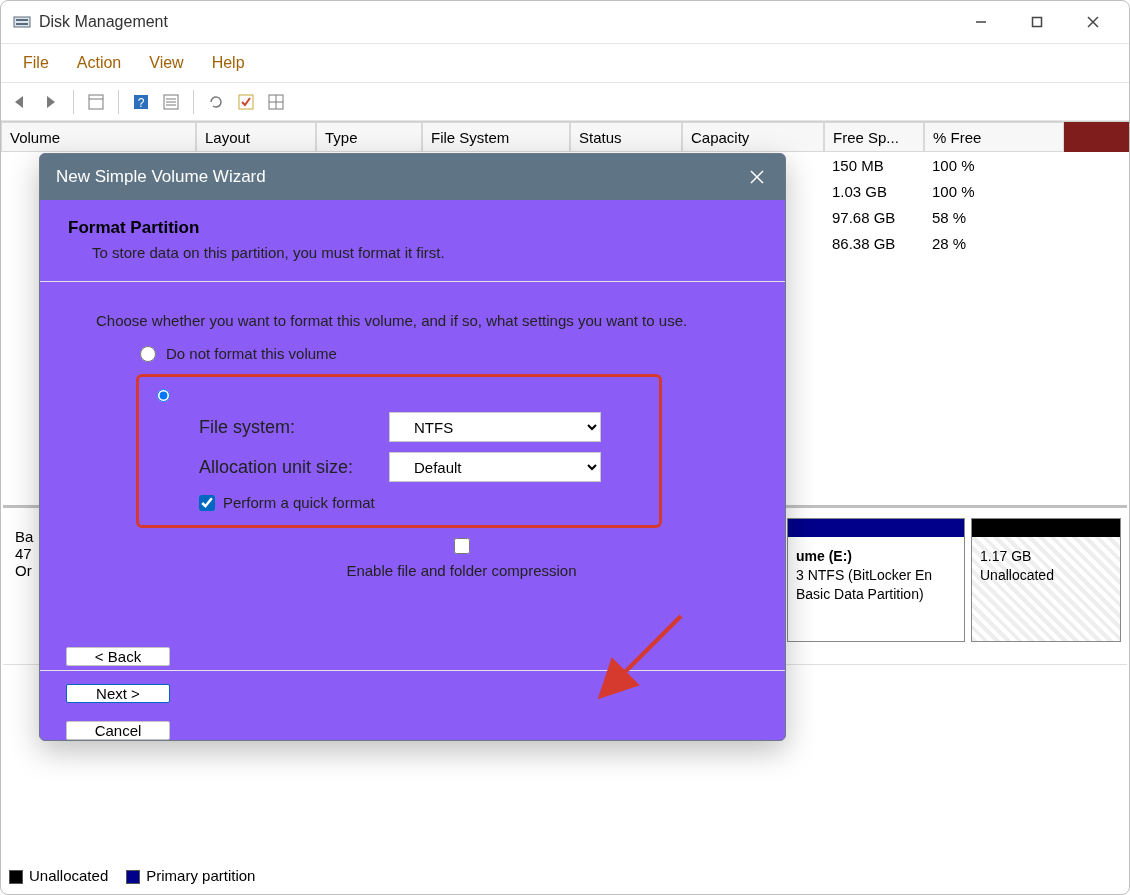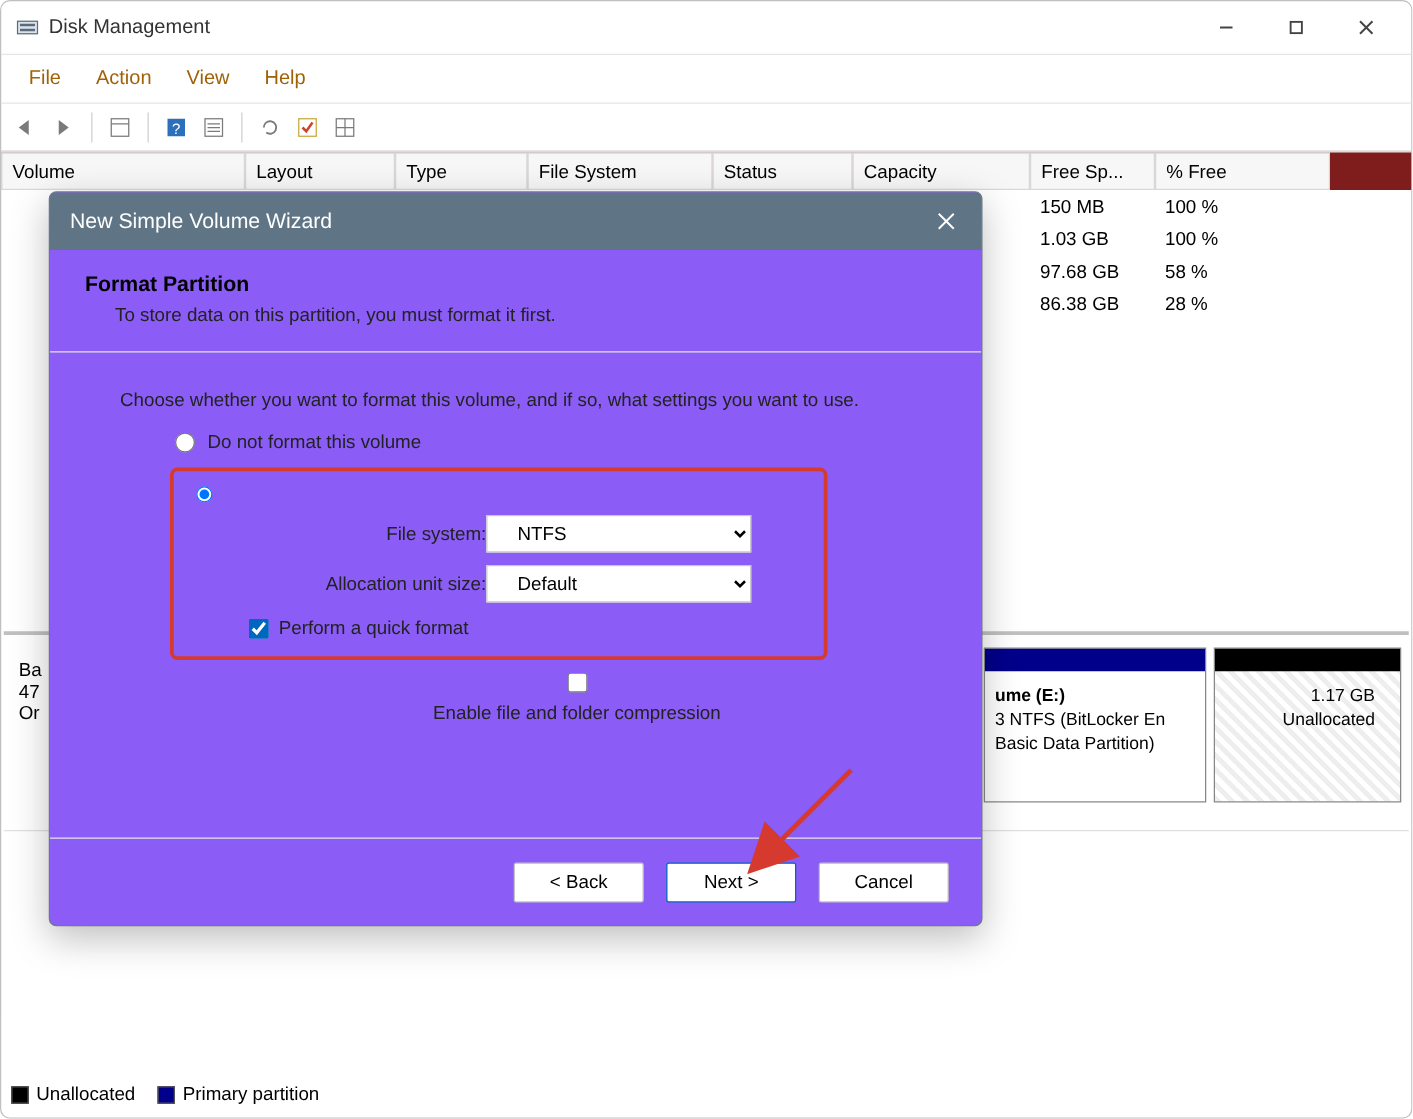--- a/index.html
+++ b/index.html
@@ -27,48 +27,48 @@
 .vol-body { font-size:15px; }
 .vol-row { display:flex; height:26px; }
 .vol-row .td { padding:2px 8px; display:flex; align-items:center; }
 
 .w-vol{width:195px;} .w-lay{width:120px;} .w-type{width:106px;} .w-fs{width:148px;} .w-stat{width:112px;} .w-cap{width:142px;} .w-free{width:100px;} .w-pct{width:140px;}
 
 
 .disk-panel { position:absolute; left:2px; right:2px; top:504px; height:160px; border-top:3px solid #c0c0c0; border-bottom:1px solid #e0e0e0; background:#fff; }
 .disk-row { display:flex; height:140px; padding:10px 6px 6px 6px; gap:6px; }
 .disk-label { width:130px; font-size:15px; padding:10px 6px; }
-.part { border:1px solid #888; position:relative; padding:28px 20px 6px 8px; font-size:14px; line-height:1.35; }
+.part { border:1px solid #888; position:relative; padding:28px 8px 6px 8px; font-size:14px; line-height:1.35; }
 .part .stripe { position:absolute; left:0; right:0; top:0; height:18px; }
 .part.hatched { background: repeating-linear-gradient(45deg,#eee 0,#eee 4px,#fff 4px,#fff 8px); }
 
 
 .legend { position:absolute; left:8px; bottom:10px; display:flex; gap:18px; font-size:15px; align-items:center; }
 .legend .sw { width:14px; height:14px; display:inline-block; margin-right:6px; vertical-align:middle; border:1px solid #555; }
 
 
 .modal { position:absolute; left:39px; top:153px; width:747px; height:588px; background:#8b5cf6; border:1px solid #6a7a86; border-radius:6px; box-shadow:0 10px 30px rgba(0,0,0,.25); overflow:hidden; }
 .modal-title { height:46px; background:#5f7484; color:#fff; display:flex; align-items:center; padding:0 16px; font-size:17px; }
 .modal-title .spacer{flex:1;}
 .modal-title .close{ width:24px; height:24px; display:flex; align-items:center; justify-content:center; }
 .modal-head { padding:18px 28px 20px 28px; border-bottom:1px solid #e4e4e4; }
 .modal-head h2 { font-size:17px; font-weight:600; margin-bottom:6px; }
 .modal-head p { font-size:15px; color:#222; margin-left:24px; }
 .modal-body { padding:30px 40px 10px 56px; font-size:15px; color:#222; }
 .radio-row { display:flex; align-items:center; margin:16px 0 12px 44px; gap:10px; }
 .radio-row input{ width:16px; height:16px; }
 .highlight { border:3px solid #d63a2e; border-radius:6px; padding:12px 18px 14px 18px; margin:6px 0 8px 40px; width:526px; }
 .form-row { display:flex; align-items:center; margin:10px 0 10px 42px; }
-.form-row label { width:190px; font-size:15px;text-align:right; }
+.form-row label { width:190px; font-size:18px; }
 .form-row select, .form-row input[type=text] { width:212px; height:30px; border:1px solid #c9c9c9; padding:3px 20px; font-size:15px; background:#fff; }
 .chk-row { display:flex; align-items:center; gap:8px; margin:12px 0 0 42px; }
 .chk-row input{ width:16px; height:16px; accent-color:#0067c0; }
 .chk-row.out { margin-left:82px; margin-top:10px;flex-direction:column; }
 
-.modal-foot { position:absolute; left:0; right:0; bottom:0; height:70px; border-top:1px solid #e4e4e4; display:flex; justify-content:flex-end; align-items:center; gap:18px; padding:0 26px; }
+.modal-foot { position:absolute; left:0; right:0; bottom:0; height:70px; border-top:1px solid #e4e4e4; display:flex; justify-content:flex-end; gap:18px; padding:0 26px;flex-direction:column; }
 .modal-foot button { width:104px; height:32px; border:1px solid #c3c3c3; background:#fff; font-size:15px; border-radius:2px; }
 .modal-foot button.primary { border:1px solid #0067c0; }
 
 
 .arrow { position:absolute; left:595px; top:610px; width:100px; height:90px; pointer-events:none; }
 </style>
 </head>
 <body>
 
 <div class="win-frame">
@@ -225,21 +225,21 @@
         <div>47</div>
         <div>Or</div>
       </div>
       <div style="flex:1"></div>
       <div class="part" style="width:178px;">
         <div class="stripe" style="background:#00008b;"></div>
         <div style="font-weight:600">ume  (E:)</div>
         <div>3 NTFS (BitLocker En</div>
         <div>Basic Data Partition)</div>
       </div>
-      <div class="part hatched" style="width:150px;text-align:right;">
+      <div class="part hatched" style="width:150px;">
         <div class="stripe" style="background:#000;"></div>
         <div>1.17 GB</div>
         <div>Unallocated</div>
       </div>
     </div>
   </div>
 
   <div class="legend">
     <span><span class="sw" style="background:#000"></span><span>Unallocated</span></span>
     <span><span class="sw" style="background:#00008b"></span><span>Primary partition</span></span>

